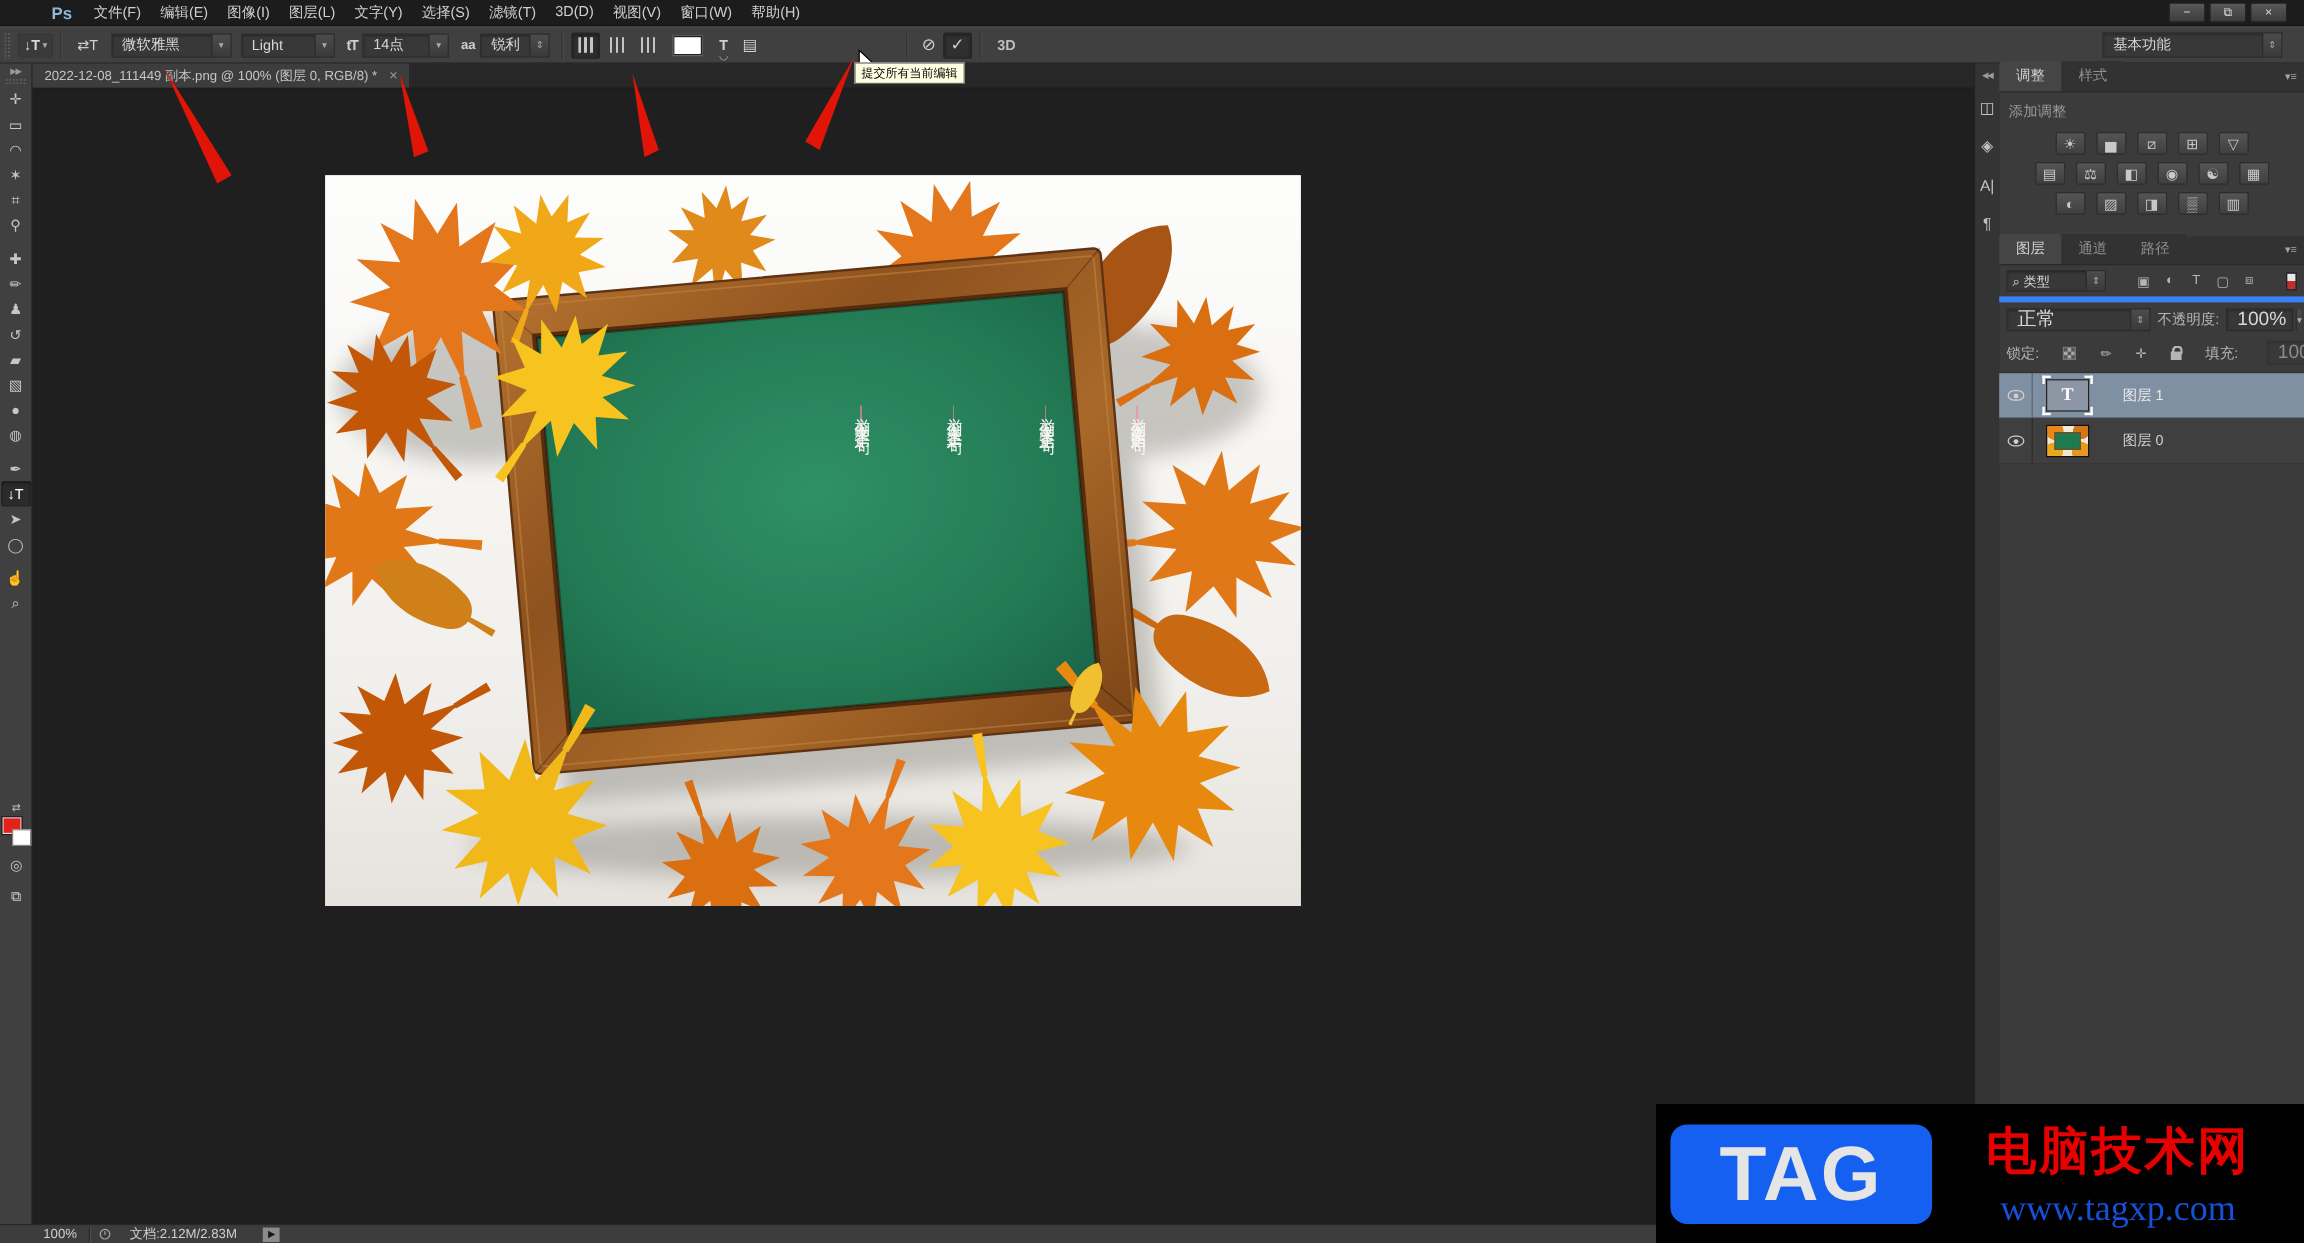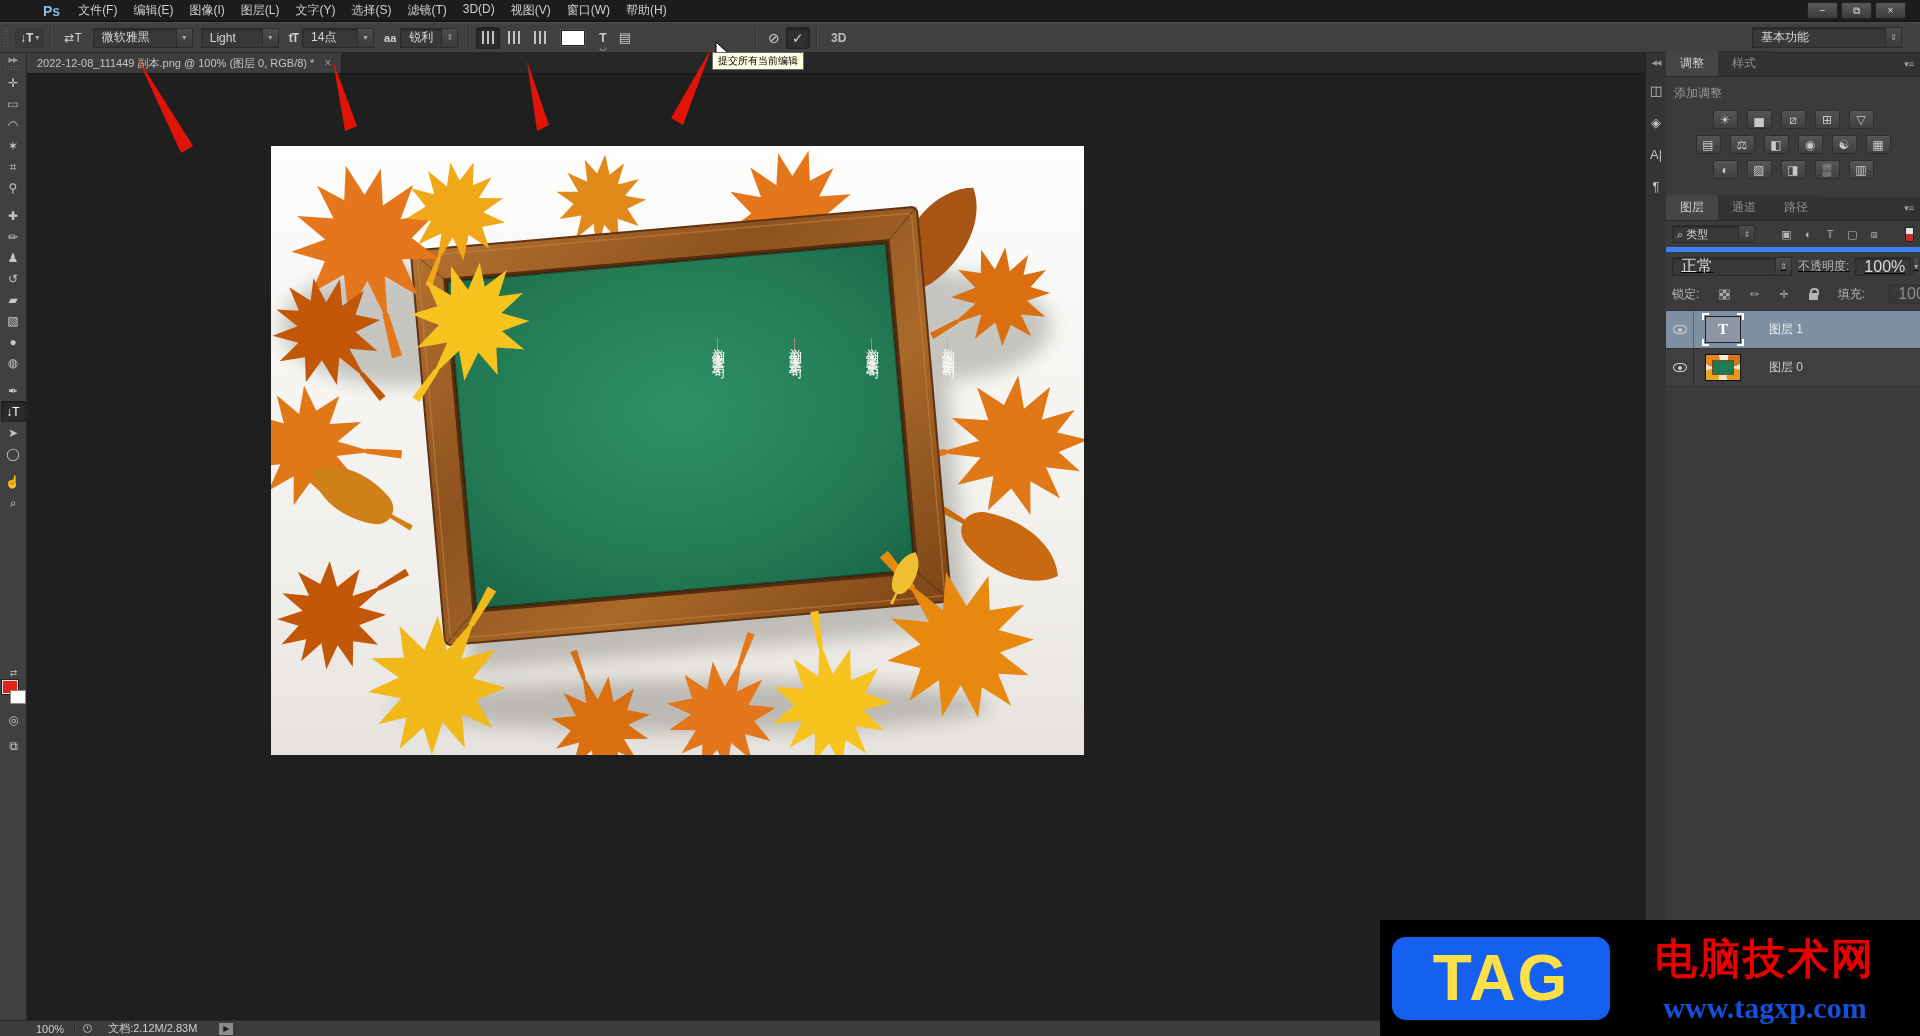--- a/index.html
+++ b/index.html
@@ -116,21 +116,21 @@
     border-radius:2px; color:#c9c9c9; font-size:12px; display:flex; align-items:center; justify-content:center;}
 
   .layers-panel { margin-top:4px; }
   .lp-filter { display:flex; align-items:center; gap:21px; padding:4px 6px; border-bottom:5px solid #3b82f6;}
   .lp-filter .field { height:18px; margin:0; width:86px; }
   .lp-filter .field .val { padding:0 4px; font-size:11px; }
   .filter-ic { width:20px; height:17px; display:flex; align-items:center; justify-content:center;
     color:#b5b5b5; font-size:11px; border-radius:2px; }
   .filter-toggle { width:9px; height:15px; margin-left:auto; border:1px solid #222;
     background:linear-gradient(#e8e8e8 50%, #c03028 50%); }
-  .lp-blend { display:flex; align-items:center; gap:6px; padding:5px 6px;text-decoration:underline; }
+  .lp-blend { display:flex; align-items:center; gap:6px; padding:5px 6px; }
   .lp-blend .field { height:19px; margin:0; }
   .f-blend { width:120px; } .f-op { width:56px; }
   .lp-label { color:#b5b5b5; font-size:12px; white-space:nowrap; }
   .lp-lock { display:flex; align-items:center; gap:20px; padding:3px 6px 6px; border-bottom:1px solid #303030;}
   .lock-ic { color:#b5b5b5; font-size:11px; display:flex; align-items:center; }
   .css-checker { width:11px; height:11px; border:1px solid #777;
     background:repeating-conic-gradient(#a8a8a8 0 90deg,#565656 0 180deg) 0 0/6px 6px; }
   .css-lock { position:relative; width:9px; height:7px; background:#b5b5b5; margin-top:4px; }
   .css-lock::before { content:''; position:absolute; top:-5px; left:1px; width:5px; height:5px;
     border:2px solid #b5b5b5; border-bottom:none; border-radius:4px 4px 0 0; }
@@ -178,25 +178,25 @@
   .tooltip { position:absolute; left:712px; top:52px; background:#ffffe1; border:1px solid #6a6a6a;
     color:#000; font-size:10px; padding:1px 5px; z-index:55; white-space:nowrap; }
 
   
   .overlay-svg { position:absolute; left:0; top:0; width:1920px; height:1036px; z-index:50; pointer-events:none; }
 
   
   .watermark { position:absolute; left:1380px; top:920px; width:540px; height:116px; background:#000;
     z-index:60; display:flex; align-items:center; }
   .wm-tag { width:218px; height:83px; margin-left:12px; background:#1560f0; border-radius:14px;
-    color:#fde047; font-weight:bold; font-size:64px; display:flex; align-items:center; justify-content:center;
+    color:#e5e5e5; font-weight:bold; font-size:64px; display:flex; align-items:center; justify-content:center;
     letter-spacing:2px; }
   .wm-right { flex:1; display:flex; flex-direction:column; align-items:center; gap:4px; }
   .wm-site { color:#e60000; font-weight:bold; font-size:42px; letter-spacing:2px; }
-  .wm-url { color:#1550d8; font-weight:bold; font-size:30px; font-family:"Liberation Serif","DejaVu Serif",serif; }
+  .wm-url { color:#1550d8; font-weight:normal; font-size:30px; font-family:"Liberation Serif","DejaVu Serif",serif; }
 </style>
 </head>
 <body>
 
 <div class="app">
 
   <div class="titlebar">
     <span class="ps-logo">Ps</span>
     <div class="menus">
 

